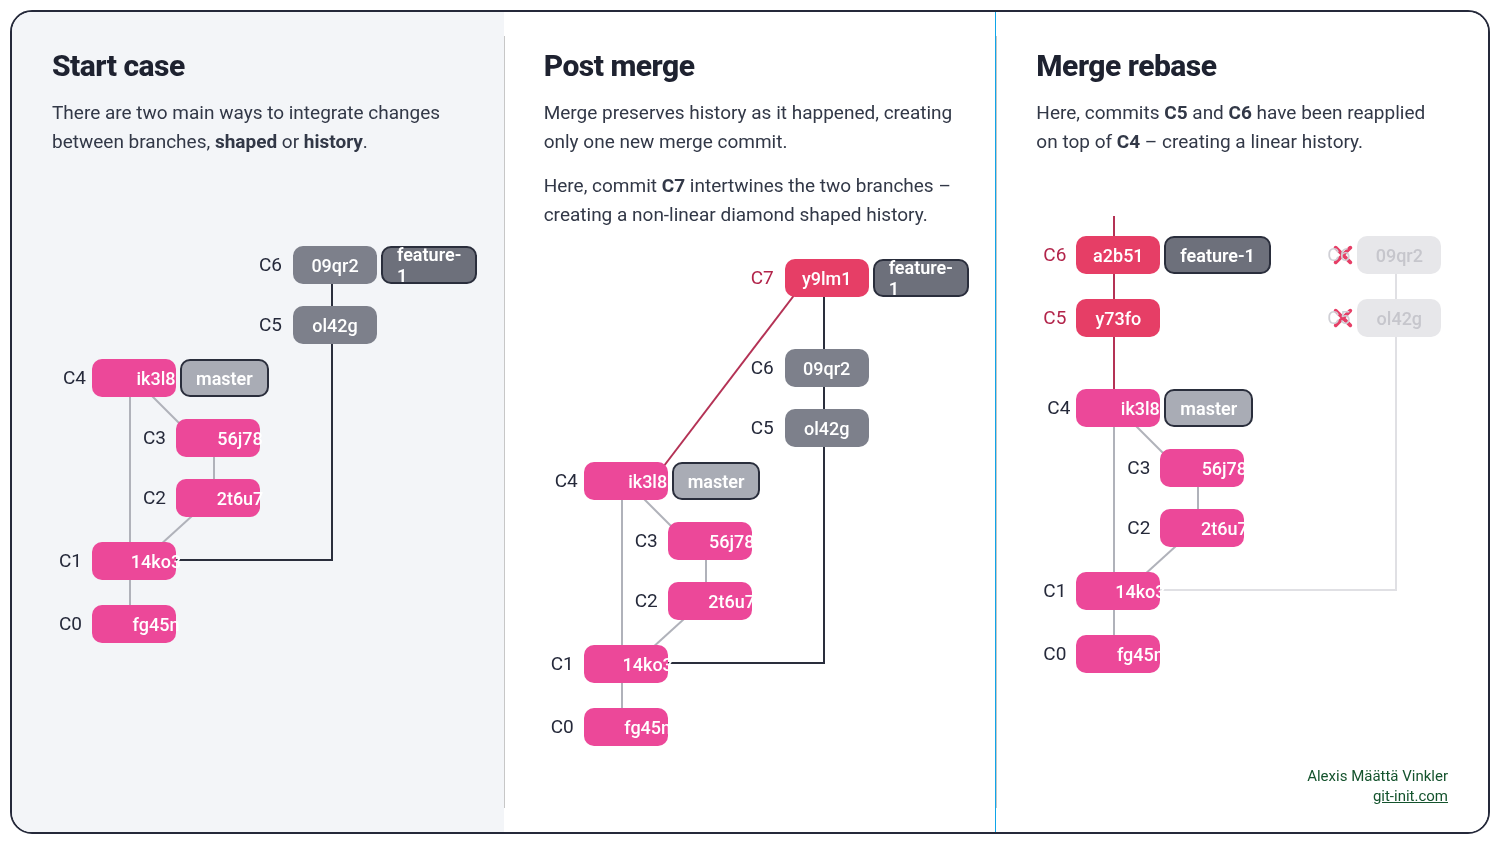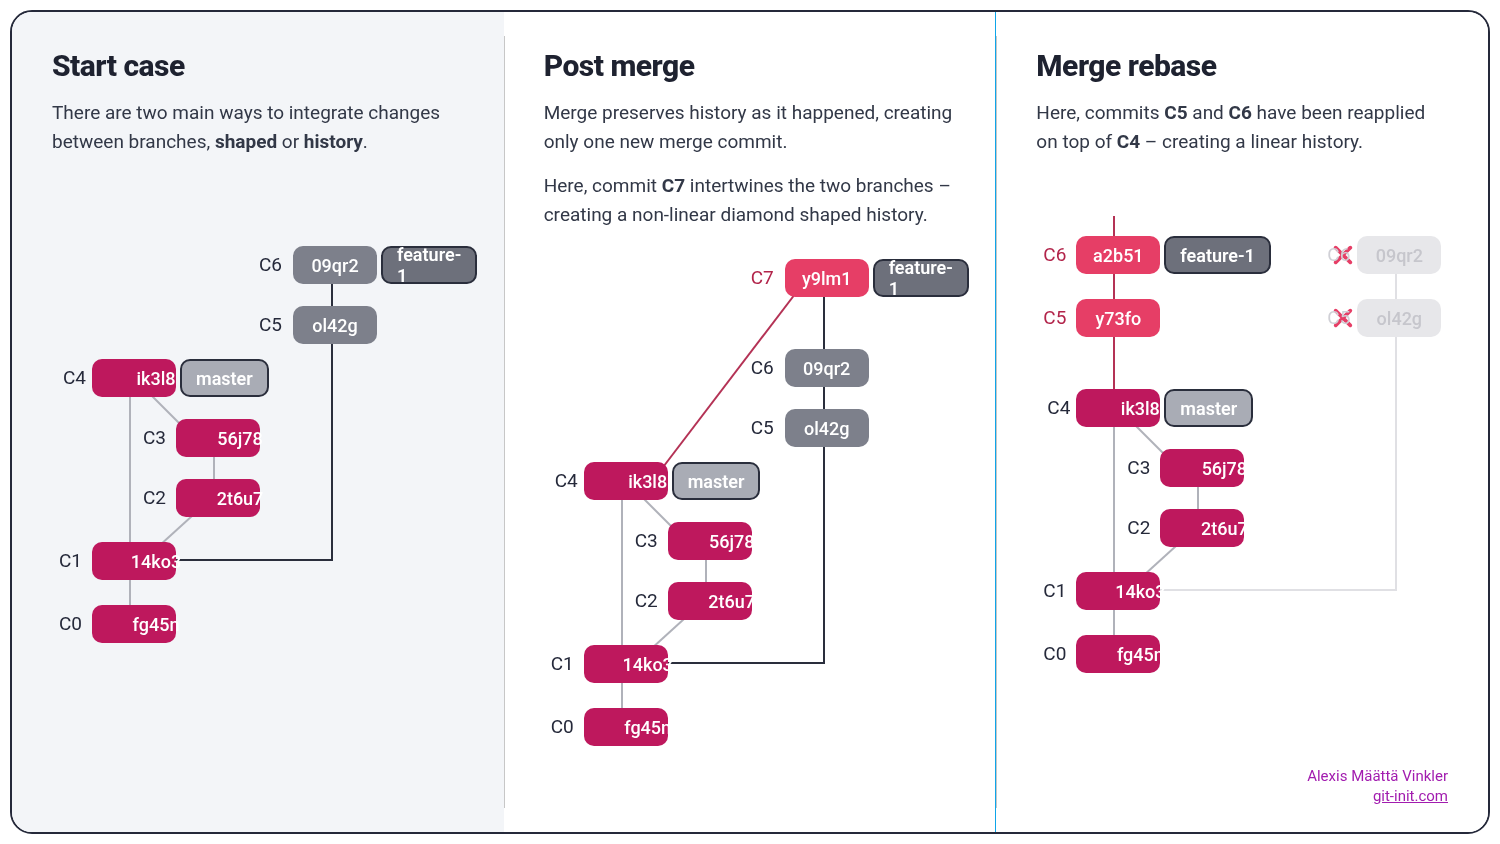--- a/index.html
+++ b/index.html
@@ -58,21 +58,21 @@
     width: 84px;
     height: 38px;
     border-radius: 10px;
     display: flex;
     align-items: center;
     justify-content: center;
     font-size: 18px;
     color: #fff;
     font-weight: 500;
   }
-  .commit.gray  { background: #be185d; padding-left: 44px; }
+  .commit.gray  { background: #ec4899; padding-left: 44px; }
   .commit.dark  { background: #7d808b; }
   .commit.pink  { background: #e63e66; }
   .commit.ghost { background: #e7e7ea; color: #c6c6cc; }
   .clabel {
     position: absolute;
     font-size: 19px;
     color: #25293a;
     text-align: right;
     width: 42px;
   }
@@ -98,21 +98,21 @@
     width: 22px; height: 22px;
     color: #e63e66;
   }
   .x-icon svg { width: 100%; height: 100%; }
   .attribution {
     position: absolute;
     right: 40px;
     bottom: 26px;
     text-align: right;
     font-size: 15px;
-    color: #a21caf;
+    color: #14532d;
     line-height: 1.3;
   }
   .attribution .link { text-decoration: underline; }
   svg.edges {
     position: absolute;
     left: 0; top: 0;
     overflow: visible;
     pointer-events: none;
   }
 </style>

